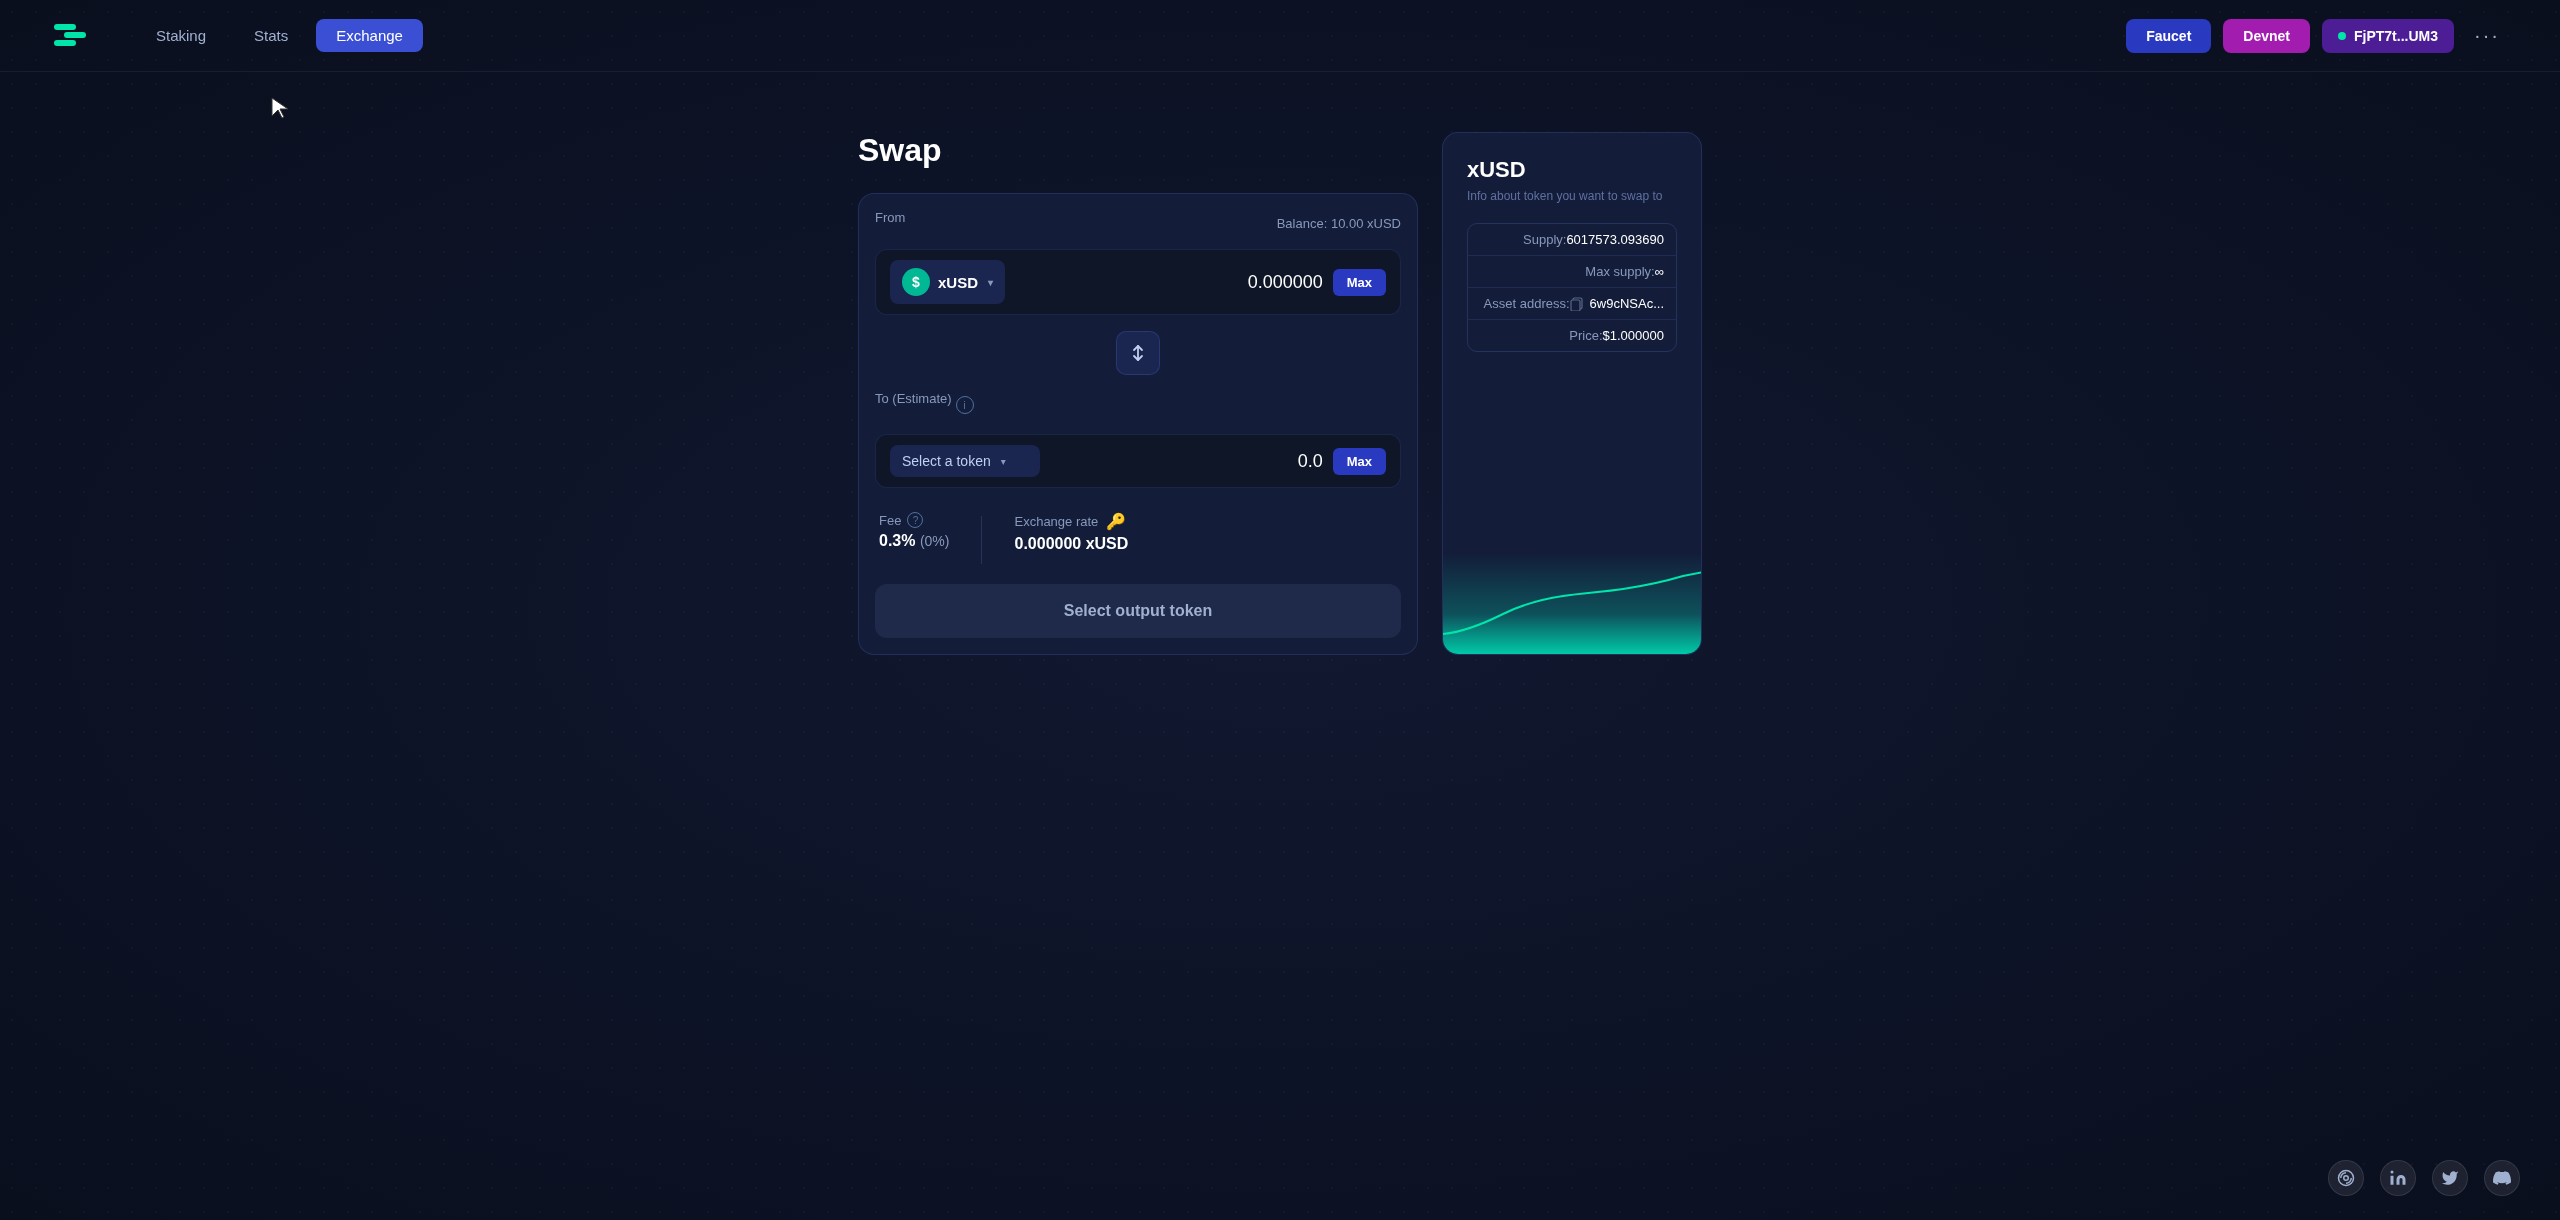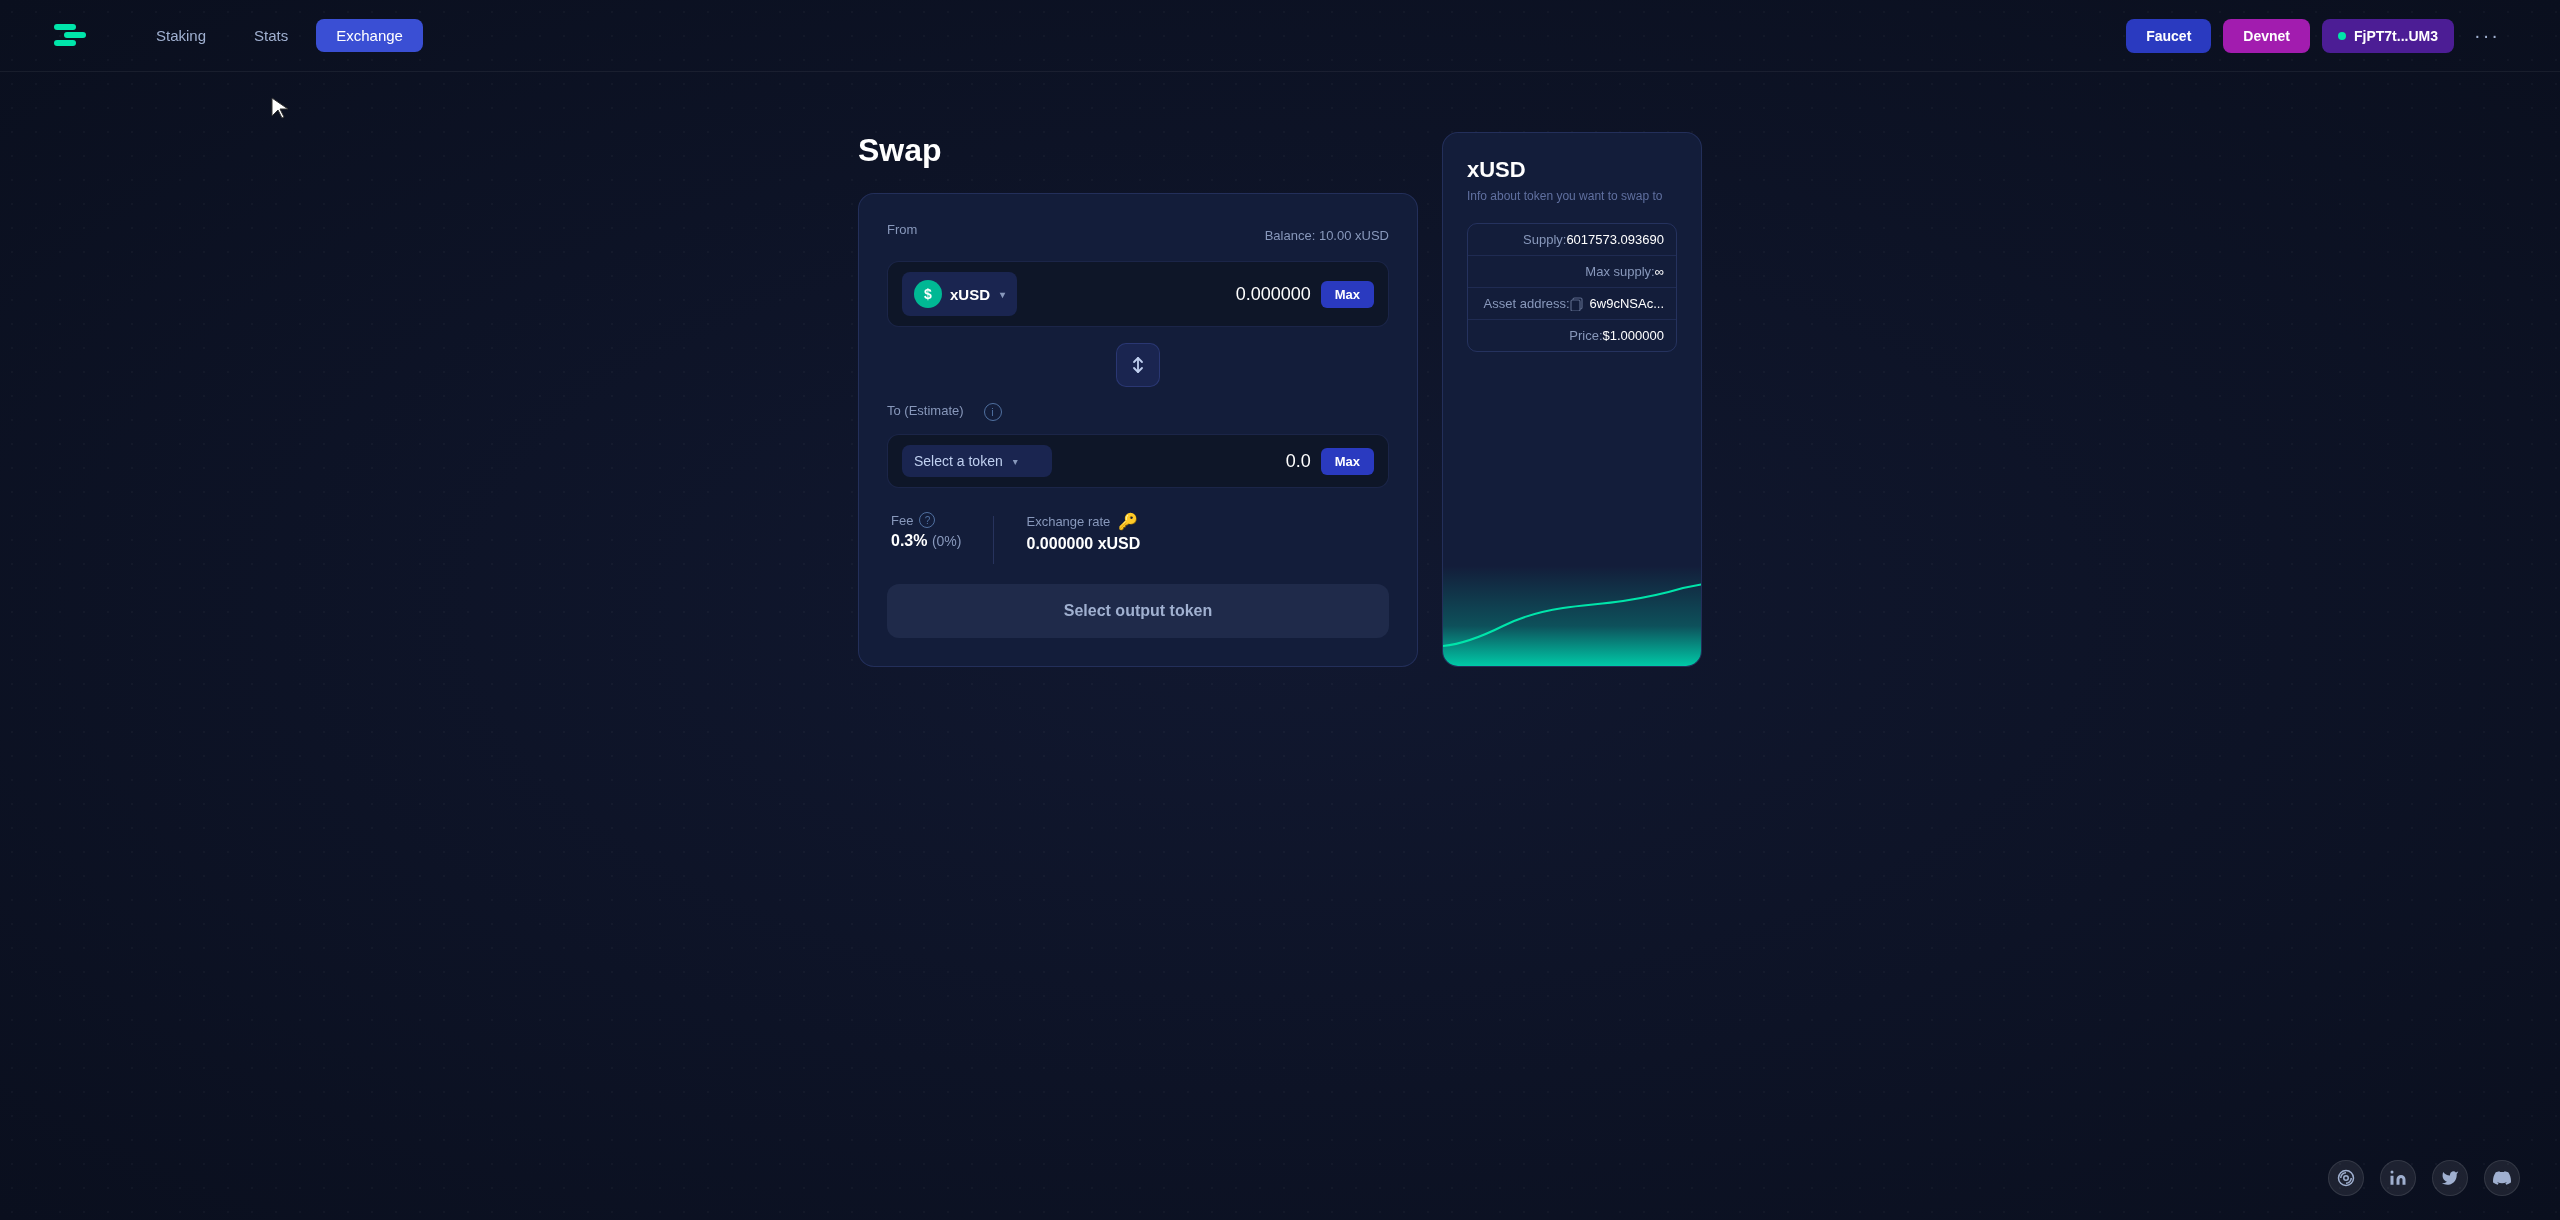--- a/index.html
+++ b/index.html
@@ -157,21 +157,21 @@
     .left-section {
       display: flex;
       flex-direction: column;
     }
 
     
     .swap-card {
       background: #131d3a;
       border: 1px solid rgba(100,120,220,0.2);
       border-radius: 16px;
-      padding: 28px;
+      padding: 16px;
       width: 560px;
     }
 
     
     .section-label {
       font-size: 13px;
       color: #8898bb;
       font-weight: 500;
       margin-bottom: 12px;
     }
@@ -272,23 +272,23 @@
       align-items: center;
       justify-content: center;
       cursor: pointer;
       color: #c0d0f0;
       font-size: 18px;
     }
 
     
     .to-header {
       display: flex;
-      align-items: flex-start;
-      gap: 20px;
-      margin-bottom: 4px;
+      align-items: center;
+      gap: 4px;
+      margin-bottom: 16px;
     }
 
     .info-icon {
       width: 18px;
       height: 18px;
       border-radius: 50%;
       border: 1px solid #5070a0;
       display: flex;
       align-items: center;
       justify-content: center;

